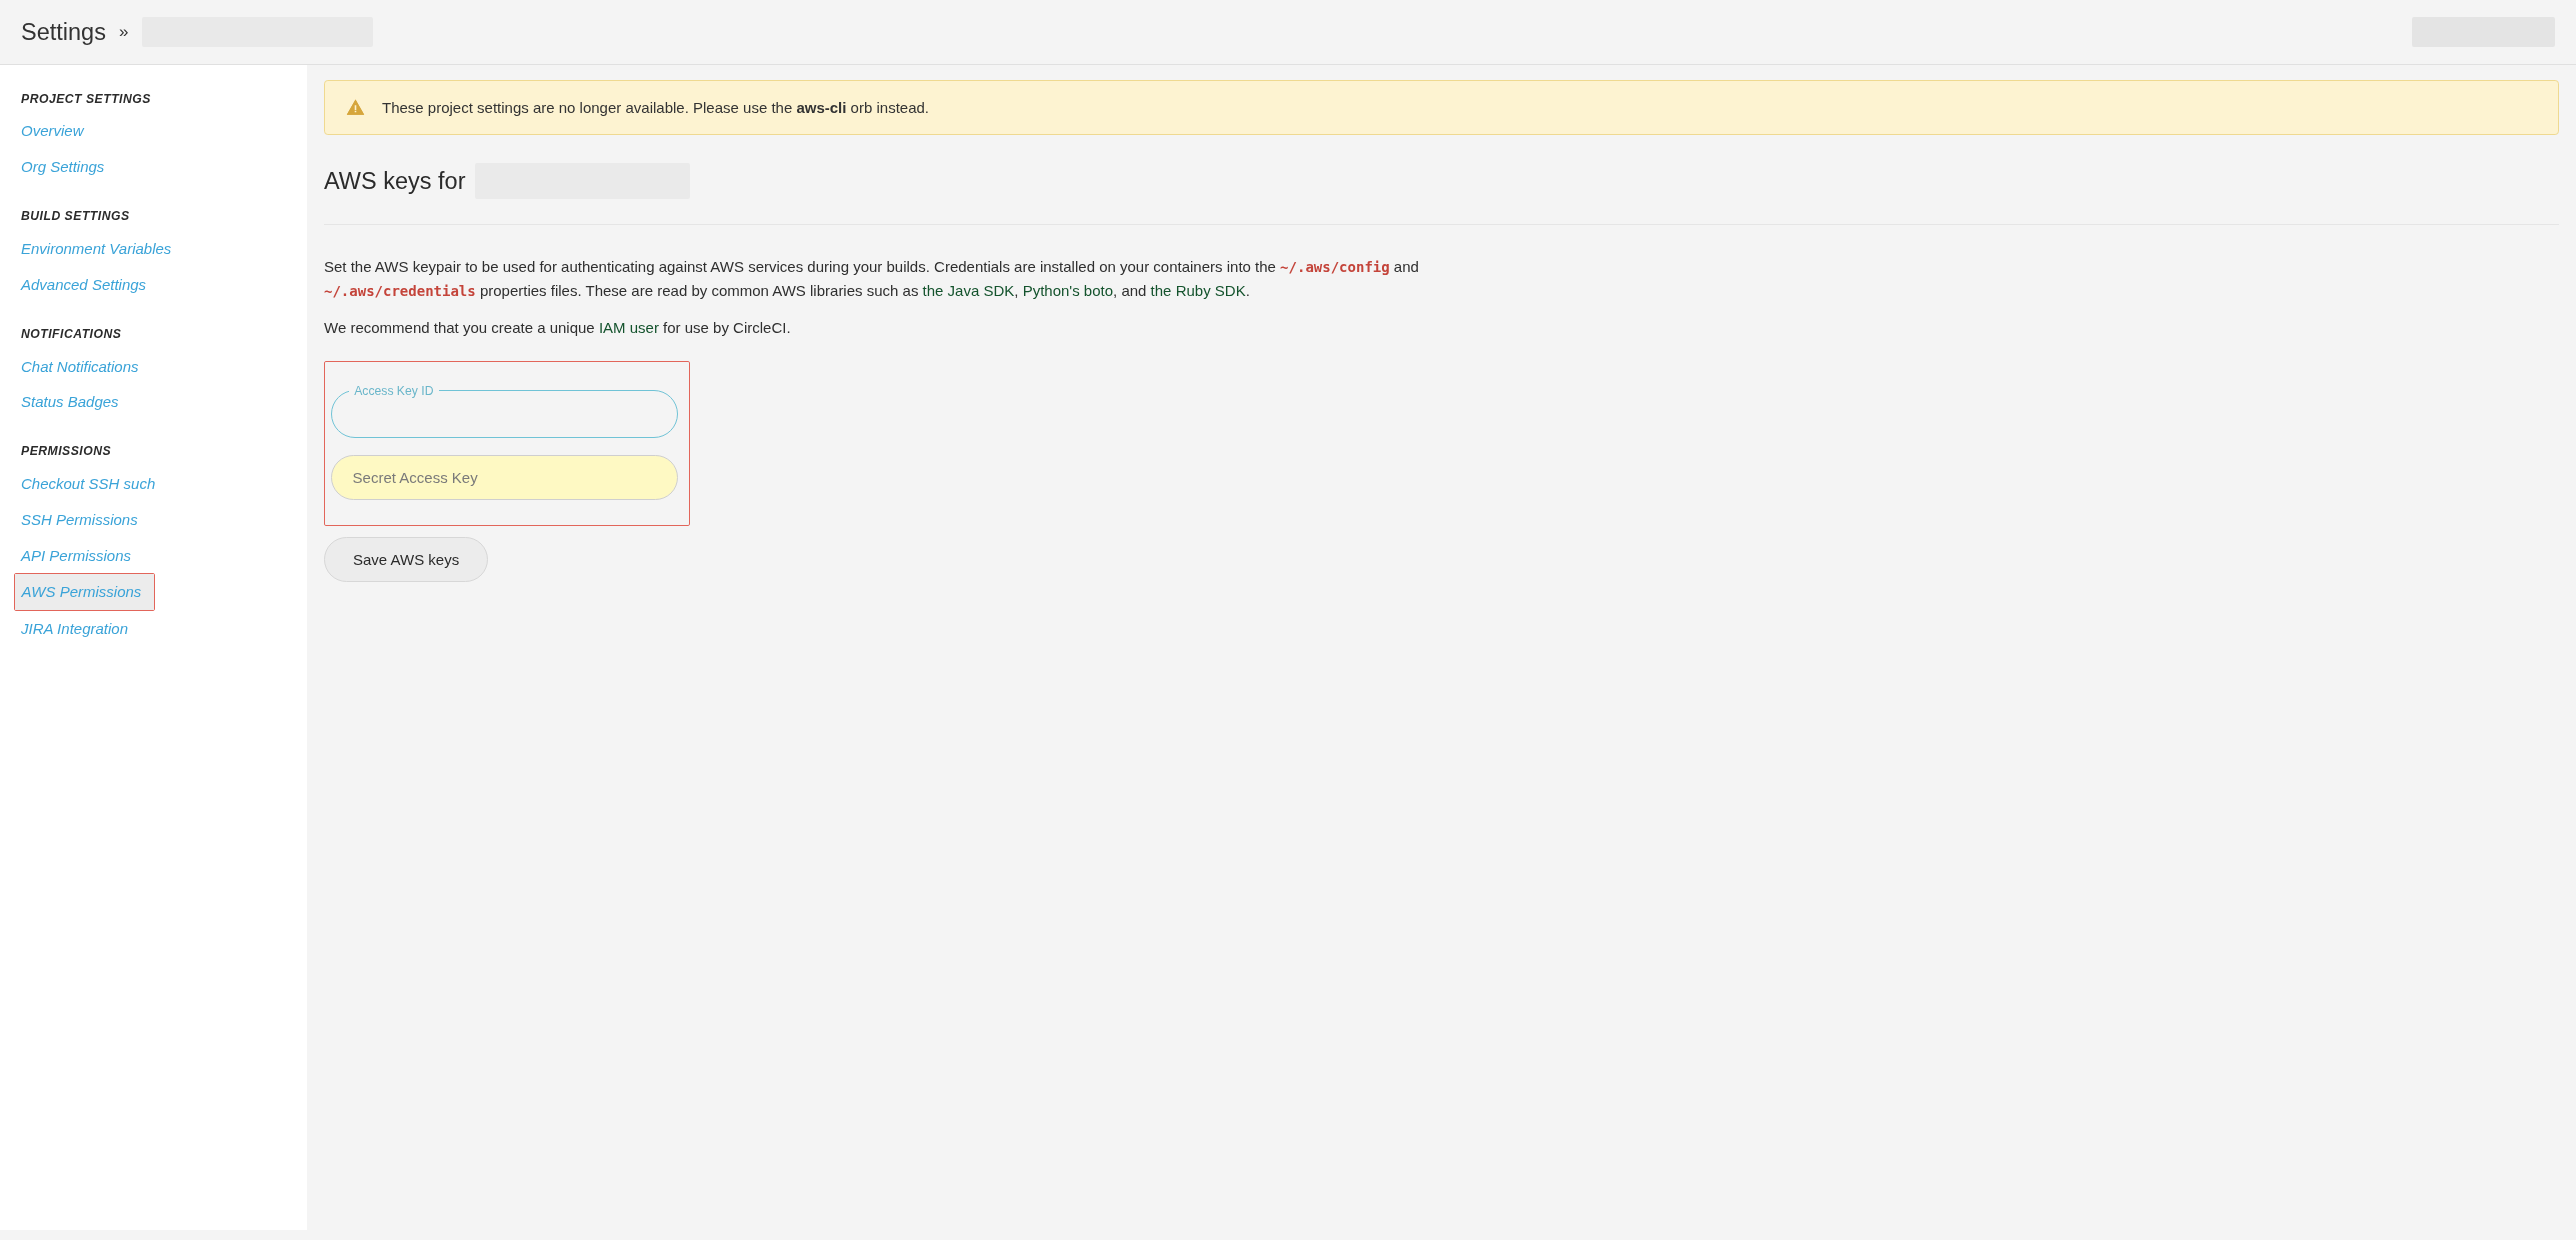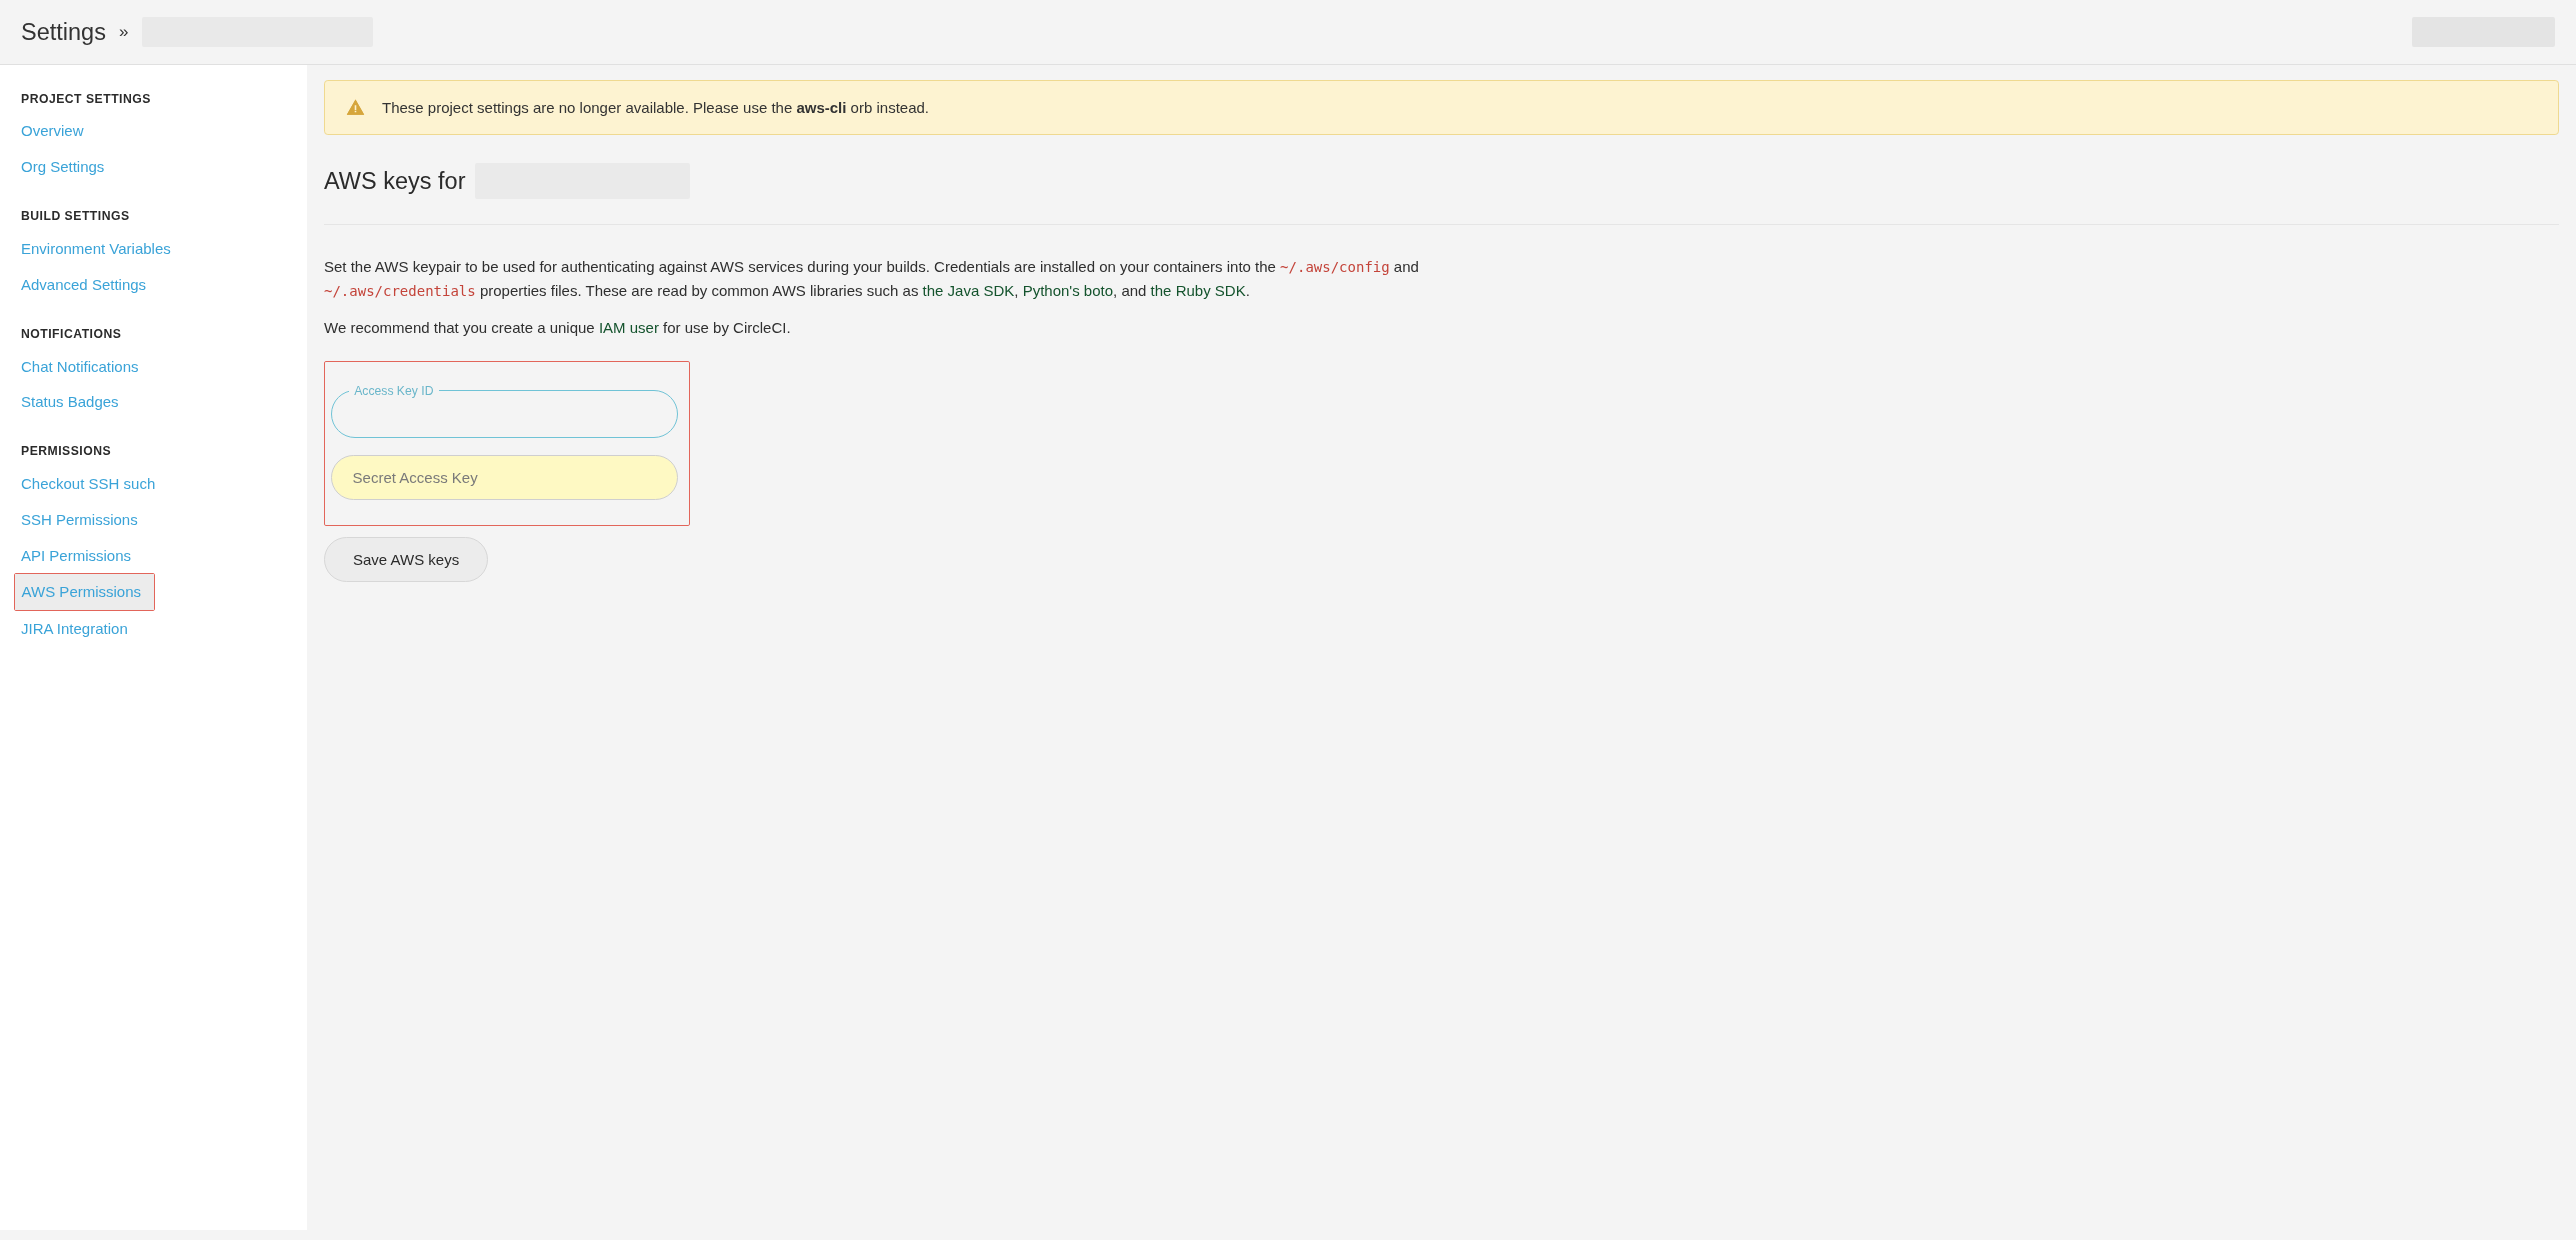--- a/index.html
+++ b/index.html
@@ -44,20 +44,21 @@
     .page-body {
       display: flex;
     }
 
     
     .sidebar {
       width: 307px;
       background: #ffffff;
       min-height: calc(100vh - 75px);
       padding-top: 19px;
+      font-style: italic;
     }
     .sidebar-section-title {
       padding: 7.5px 21px;
       font-size: 12.2px;
       font-weight: 700;
       letter-spacing: 0.5px;
       color: #2b2b2b;
       margin-top: 17px;
     }
     .sidebar-section-title:first-child { margin-top: 0; }
@@ -131,20 +132,21 @@
       line-height: 1.6;
       color: #2f2f2f;
       font-size: 15px;
       max-width: 1130px;
     }
     .desc a, .link { color: #14532d; text-decoration: none; cursor: pointer; }
     .desc code {
       font-family: ui-monospace, SFMono-Regular, Menlo, monospace;
       color: #c4443a;
       font-size: 14px;
+      font-weight: bold;
     }
 
     
     .form-highlight {
       border: 0.9px solid #e2655a;
       border-radius: 1.9px;
       padding: 9.4px 11.3px 24.5px 5.6px;
       margin-top: 21px;
       width: 366px;
     }

